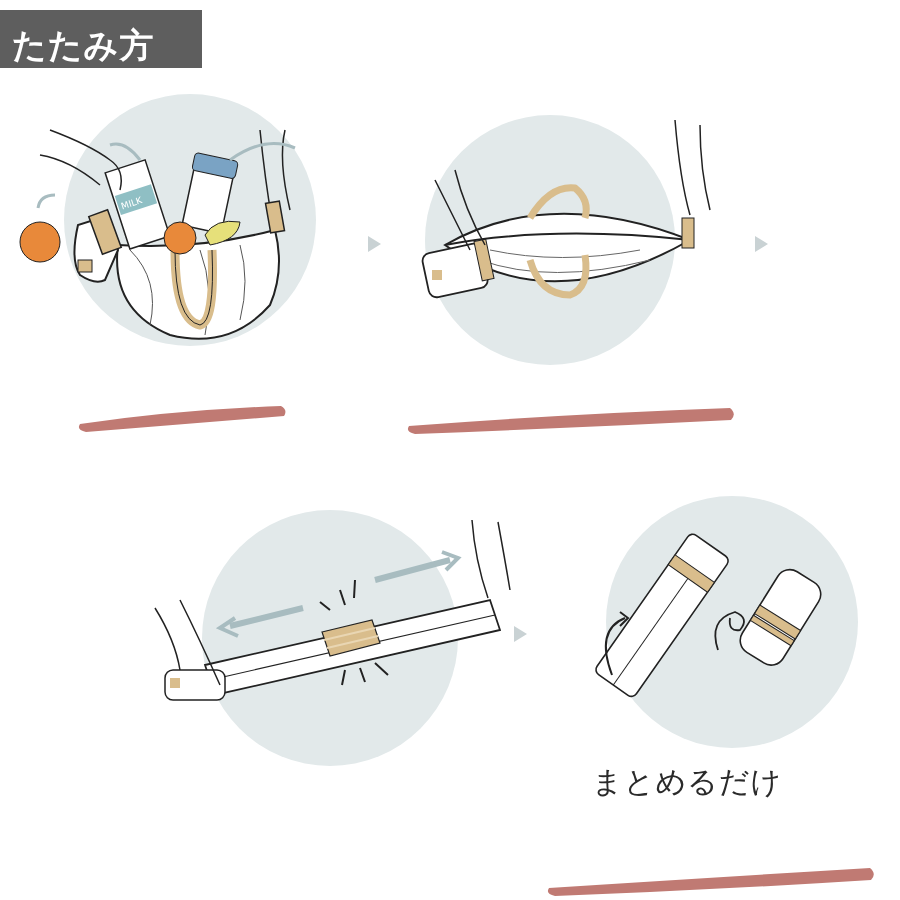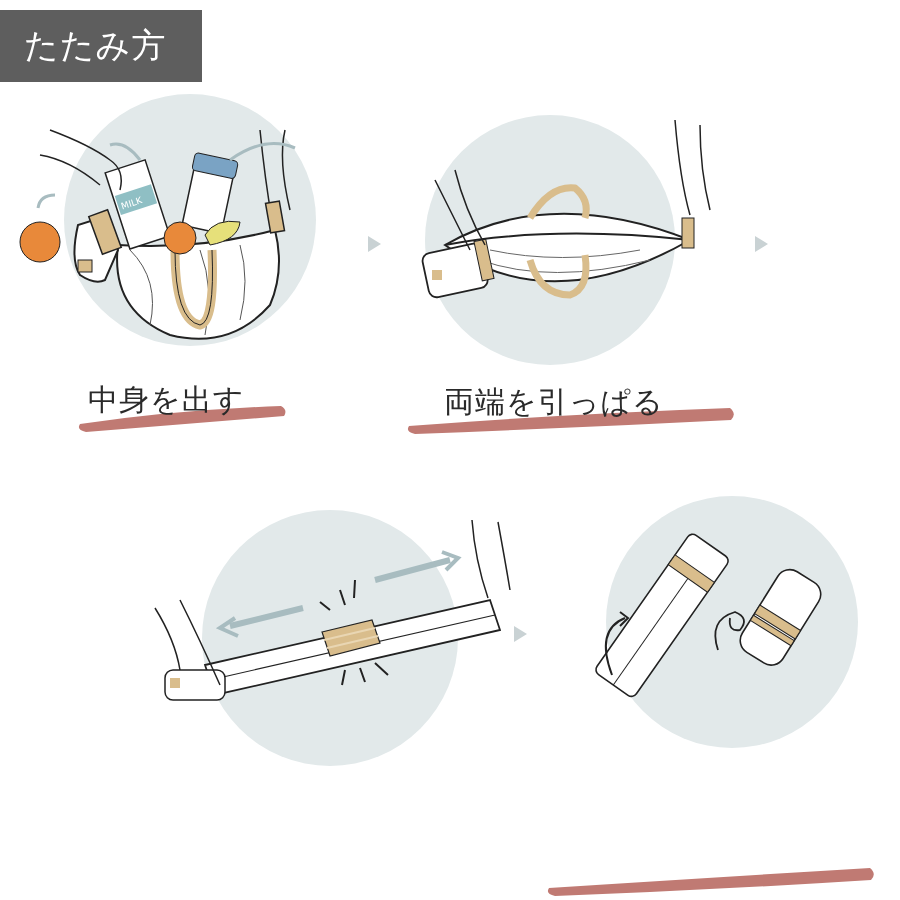--- a/index.html
+++ b/index.html
@@ -1,20 +1,20 @@
 <!DOCTYPE html>
 <html><head>
   <meta charset="utf-8">
   <style>
     html, body { margin: 0; padding: 0; background: #ffffff; }
     body { width: 900px; height: 900px; position: relative; overflow: hidden;
            font-family: "DejaVu Sans", sans-serif; }
-    .title-banner { position: absolute; left: 0; top: 10px; width: 202px; height: 72px;
+    .title-banner { position: absolute; left: 0; top: 10px; width: 202px; height: 58px;
                     background: #5e5e5e; color: #ffffff; font-size: 34px; line-height: 70px;
-                    padding-left: 24px; box-sizing: border-box; letter-spacing: 1px; }
+                    padding-left: 12px; box-sizing: border-box; letter-spacing: 1px; font-weight: bold; }
     .panel { position: absolute; }
     .panel svg { position: absolute; left: 0; top: 0; overflow: visible; }
     .caption { position: absolute; font-size: 30px; color: #2a2a2a; white-space: nowrap; z-index: 2; letter-spacing: 1px; }
     .caption.multi { white-space: normal; line-height: 40px; }
     .caption .line { display: block; }
     .brush { position: absolute; z-index: 1; }
     .step-arrow { position: absolute; width: 0; height: 0;
                   border-top: 8px solid transparent; border-bottom: 8px solid transparent;
                   border-left: 13px solid #c9d2d4; }
   </style>
@@ -62,21 +62,20 @@
 
     <path d="M55 95 Q40 95 38 108" fill="none" stroke="#a8bcc0" stroke-width="3"></path>
     <path d="M140 60 Q125 40 110 45" fill="none" stroke="#a8bcc0" stroke-width="3"></path>
     <path d="M230 60 Q265 35 295 48" fill="none" stroke="#a8bcc0" stroke-width="3"></path>
   </svg>
   <div class="brush" style="left:76px;top:300px;width:212px;height:30px;">
     <svg width="212" height="30" viewBox="0 0 212 30">
         <path d="M4 24 Q100 10 205 6 Q212 10 208 16 Q110 24 10 32 Q0 30 4 24 Z" fill="#c07a73"></path>
       </svg>
   </div>
-  <div class="caption" style="left:88px;top:280px;">中身を出す</div>
 </div>
 
 <div class="step-arrow" style="left:368px;top:236px;"></div>
 
 <div class="panel" style="left:400px;top:100px;width:360px;height:340px;">
   <svg width="360" height="270" viewBox="0 0 360 270">
     <circle cx="150" cy="140" r="125" fill="#e2e9ea"></circle>
     <path d="M45 145 Q150 85 290 140 Q150 220 45 145 Z" fill="#fff" stroke="#222" stroke-width="2"></path>
     <path d="M45 145 Q150 125 290 140" fill="none" stroke="#222" stroke-width="2"></path>
     <path d="M80 160 Q150 185 250 160 M90 150 Q160 165 240 150" fill="none" stroke="#666" stroke-width="1"></path>
@@ -90,21 +89,20 @@
     <rect x="282" y="118" width="12" height="30" fill="#d9bd8c" stroke="#222" stroke-width="1"></rect>
 
     <path d="M35 80 Q55 120 70 150 M55 70 Q65 110 85 145" fill="none" stroke="#222" stroke-width="1.5"></path>
     <path d="M275 20 Q280 80 290 115 M300 25 Q300 70 310 110" fill="none" stroke="#222" stroke-width="1.5"></path>
   </svg>
   <div class="brush" style="left:5px;top:300px;width:330px;height:34px;">
     <svg width="330" height="34" viewBox="0 0 330 34">
         <path d="M4 26 Q160 14 325 8 Q332 14 326 20 Q170 28 10 34 Q0 32 4 26 Z" fill="#c07a73"></path>
       </svg>
   </div>
-  <div class="caption" style="left:44px;top:282px;">両端を引っぱる</div>
 </div>
 
 <div class="step-arrow" style="left:755px;top:236px;"></div>
 
 <div class="panel" style="left:150px;top:490px;width:390px;height:270px;">
   <svg width="390" height="270" viewBox="0 0 390 270">
     <circle cx="180" cy="148" r="128" fill="#e2e9ea"></circle>
 
     <path d="M55 175 L340 110 L350 140 L65 205 Z" fill="#fff" stroke="#222" stroke-width="1.8"></path>
     <path d="M60 190 L345 125" fill="none" stroke="#222" stroke-width="1.2"></path>
@@ -149,14 +147,15 @@
     <path d="M72 175 Q55 130 85 118" fill="none" stroke="#222" stroke-width="2"></path>
     <path d="M80 112 L88 118 L80 126" fill="none" stroke="#222" stroke-width="2"></path>
     <path d="M178 150 Q168 120 195 112 Q210 118 200 130 Q188 132 190 118" fill="none" stroke="#222" stroke-width="1.8"></path>
   </svg>
   <div class="brush" style="left:5px;top:362px;width:330px;height:34px;">
     <svg width="330" height="34" viewBox="0 0 330 34">
         <path d="M4 26 Q160 16 325 6 Q332 12 326 18 Q170 28 10 34 Q0 32 4 26 Z" fill="#c07a73"></path>
       </svg>
   </div>
   <div class="caption multi" style="left:52px;top:262px;">
+    <span class="line">まとめるだけ</span>
   </div>
 </div>
 
 </body></html>

